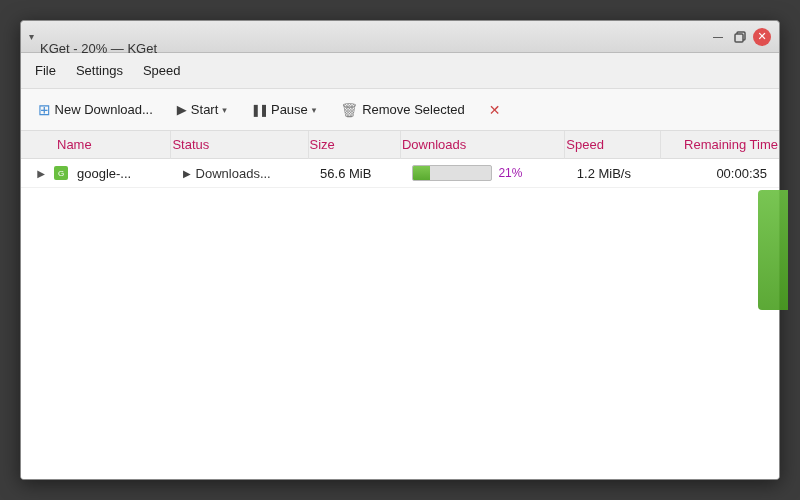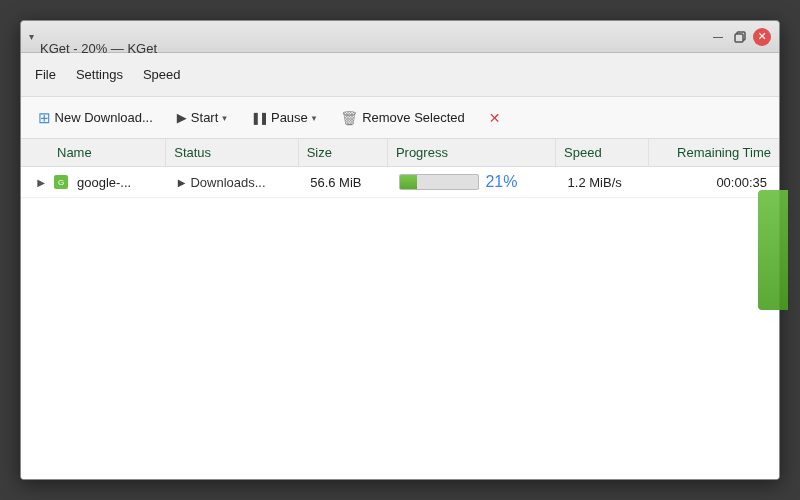--- a/index.html
+++ b/index.html
@@ -81,21 +81,21 @@
 
     .title-btn.close {
       background: #e05050;
       color: white;
       font-size: 11px;
     }
 
     
     .menu-bar {
       background: #f0f0f0;
-      height: 44px;
+      height: 36px;
       display: flex;
       align-items: center;
       padding: 0 4px;
       border-bottom: 1px solid #ddd;
       flex-shrink: 0;
     }
 
     .menu-item {
       padding: 4px 10px;
       cursor: pointer;
@@ -147,24 +147,24 @@
       width: 100%;
       border-collapse: collapse;
     }
 
     thead tr {
       background: #f0f0f0;
       border-bottom: 1px solid #ddd;
     }
 
     thead th {
-      padding: 6px 8px;
+      padding: 6px 1px;
       text-align: left;
       font-weight: normal;
-      color: #14532d;
+      color: #be185d;
       font-size: 13px;
       border-right: 1px solid #e0e0e0;
       white-space: nowrap;
     }
 
     thead th:last-child { border-right: none; }
 
     tbody tr {
       border-bottom: 1px solid #f0f0f0;
     }
@@ -234,22 +234,22 @@
       overflow: hidden;
       border: 1px solid #bbb;
     }
 
     .progress-fill {
       height: 100%;
       background: linear-gradient(to bottom, #7ec850, #5aaa30);
     }
 
     .progress-label {
-      font-size: 16px;
-      color: #3b82f6;
+      font-size: 12px;
+      color: #a21caf;
     }
 
     
     .side-decoration {
       position: absolute;
       right: 12px;
       top: 50%;
       transform: translateY(-50%);
       width: 30px;
       height: 120px;
@@ -315,21 +315,21 @@
     </button>
   </div>
 
   <div class="table-container">
     <table>
       <thead>
         <tr>
           <th style="padding-left:36px;">Name</th>
           <th>Status</th>
           <th>Size</th>
-          <th>Progress</th>
+          <th>Downloads</th>
           <th>Speed</th>
           <th style="text-align:right;">Remaining Time</th>
         </tr>
       </thead>
       <tbody>
         <tr>
           <td>
             <div class="name-cell">
               <span class="row-expand">▶</span>
               <span class="file-icon">

